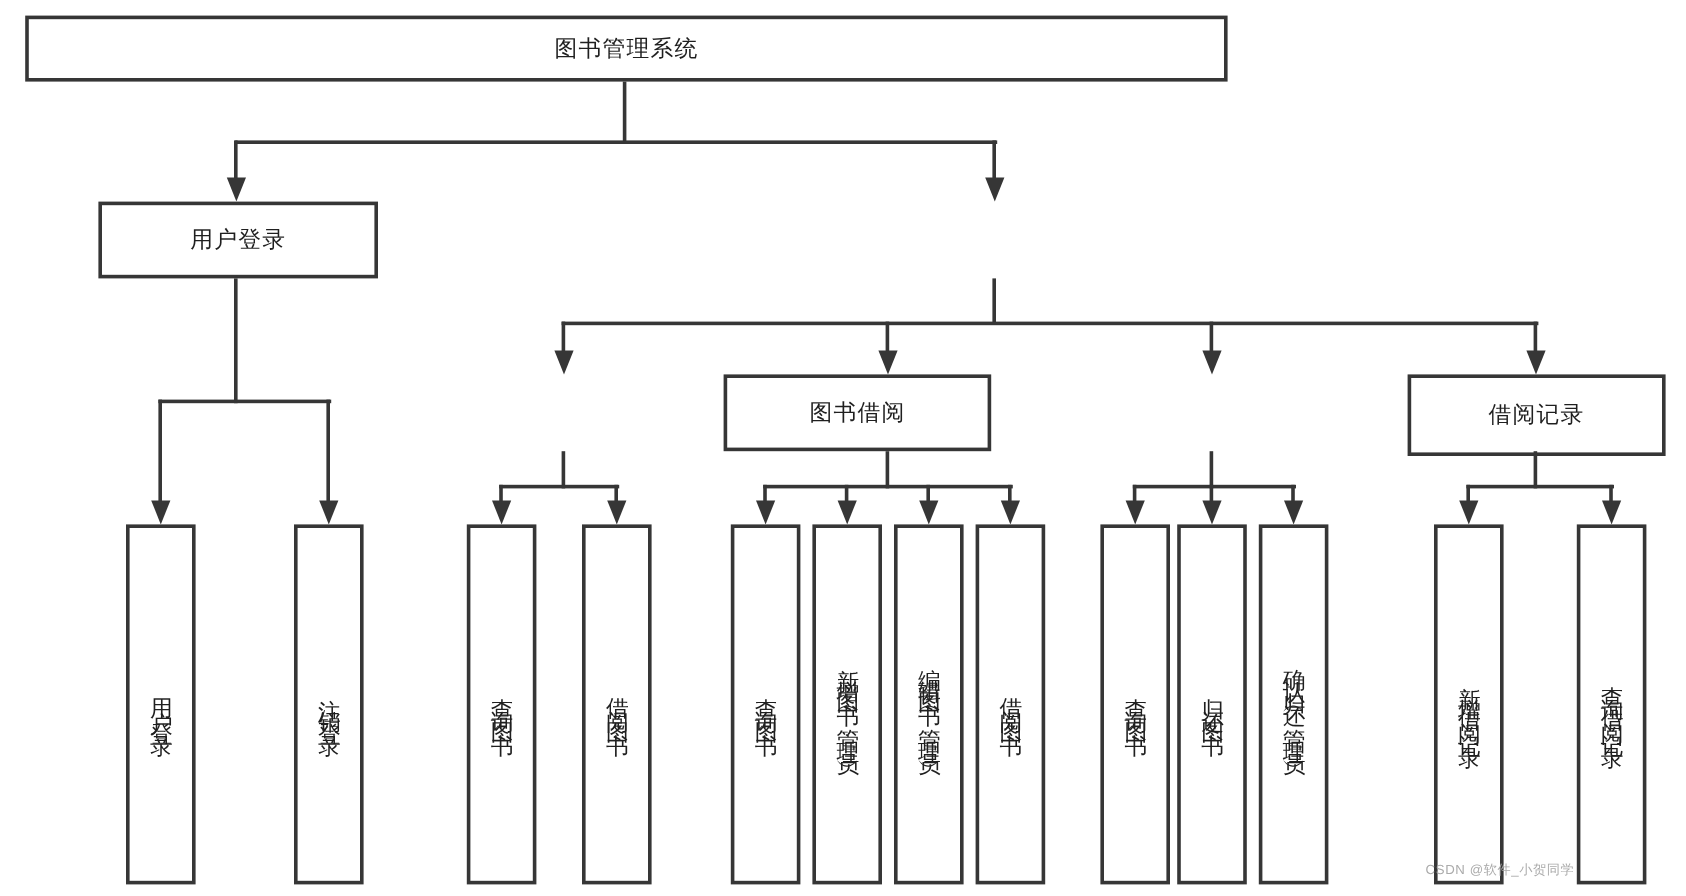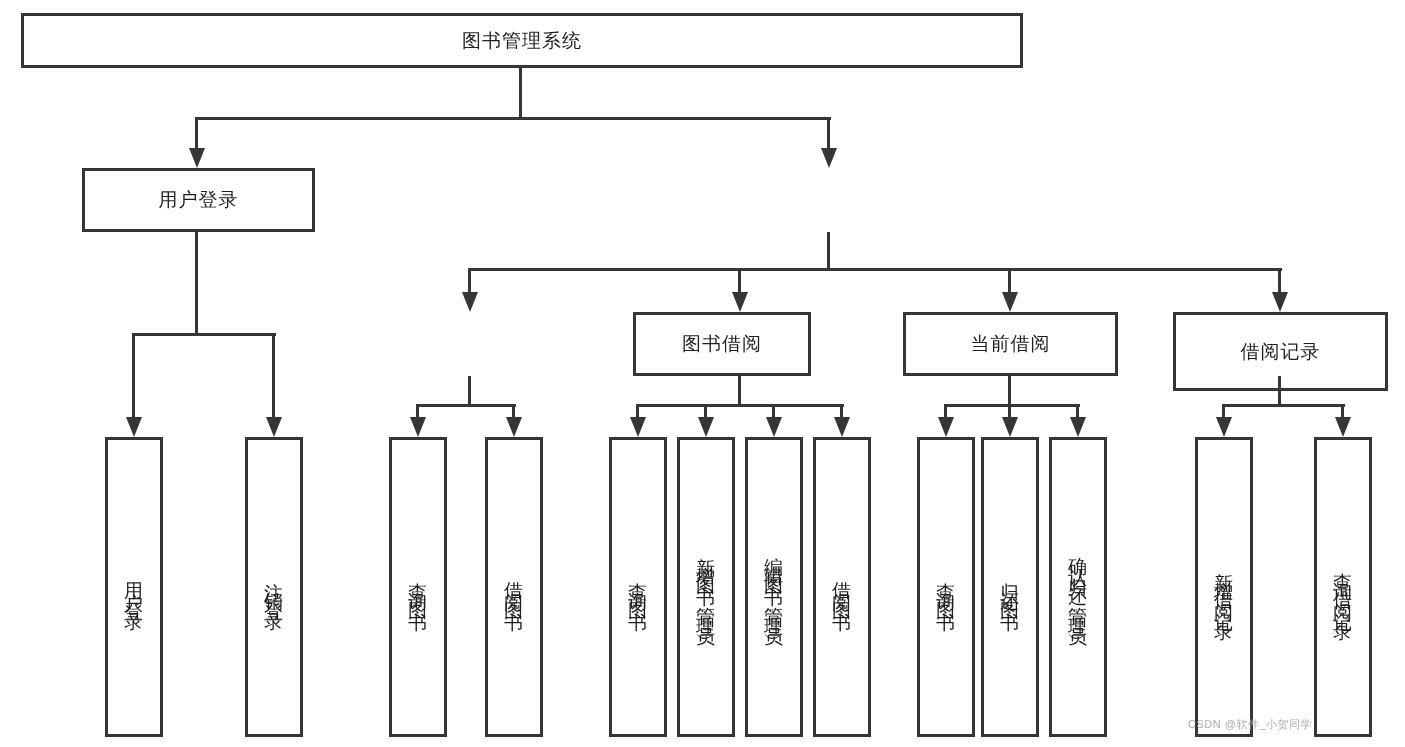--- a/index.html
+++ b/index.html
@@ -61,27 +61,24 @@
   <div class="hline" style="left:468px;top:268px;width:814px"></div>
   <div class="vline" style="left:468px;top:268px;height:26px"></div>
   <div class="arrow" style="left:462px;top:292px"></div>
   <div class="vline" style="left:738px;top:268px;height:26px"></div>
   <div class="arrow" style="left:732px;top:292px"></div>
   <div class="vline" style="left:1008px;top:268px;height:26px"></div>
   <div class="arrow" style="left:1002px;top:292px"></div>
   <div class="vline" style="left:1278px;top:268px;height:26px"></div>
   <div class="arrow" style="left:1272px;top:292px"></div>
 
-  <div class="node" style="left:633px;top:312px;width:178px;height:64px">
+  <div class="node" style="left:603px;top:312px;width:223px;height:64px">
     <span class="hlabel">图书借阅</span>
   </div>
-  <div class="node" style="left:903px;top:312px;width:215px;height:64px">
-    <span class="hlabel">当前借阅</span>
-  </div>
-  <div class="node" style="left:1173px;top:312px;width:215px;height:79px">
+  <div class="node" style="left:1173px;top:312px;width:215px;height:68px">
     <span class="hlabel">借阅记录</span>
   </div>
 
   <div class="vline" style="left:468px;top:376px;height:31px"></div>
   <div class="hline" style="left:416px;top:404px;width:100px"></div>
   <div class="vline" style="left:416px;top:404px;height:15px"></div>
   <div class="arrow" style="left:410px;top:417px"></div>
   <div class="vline" style="left:512px;top:404px;height:15px"></div>
   <div class="arrow" style="left:506px;top:417px"></div>
 

